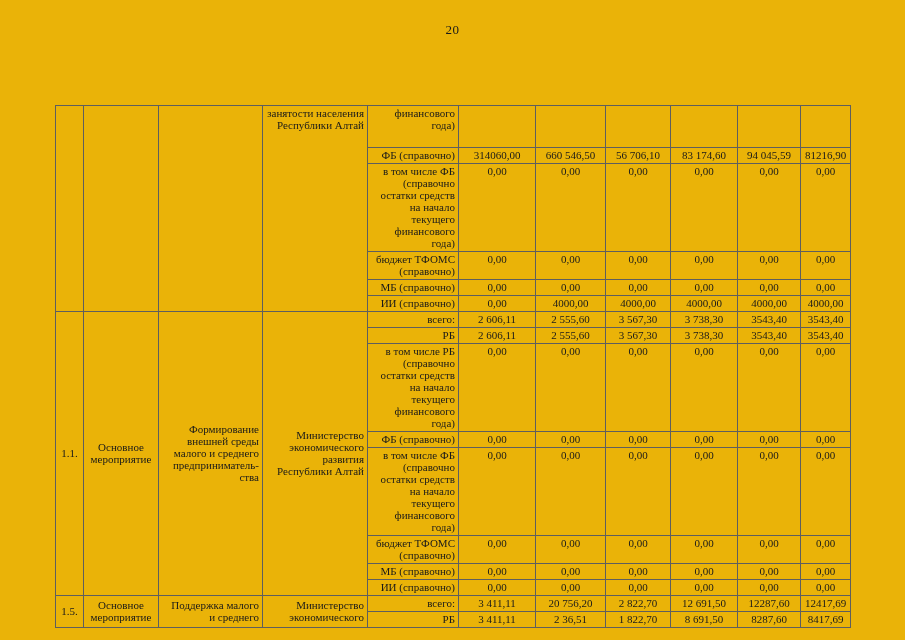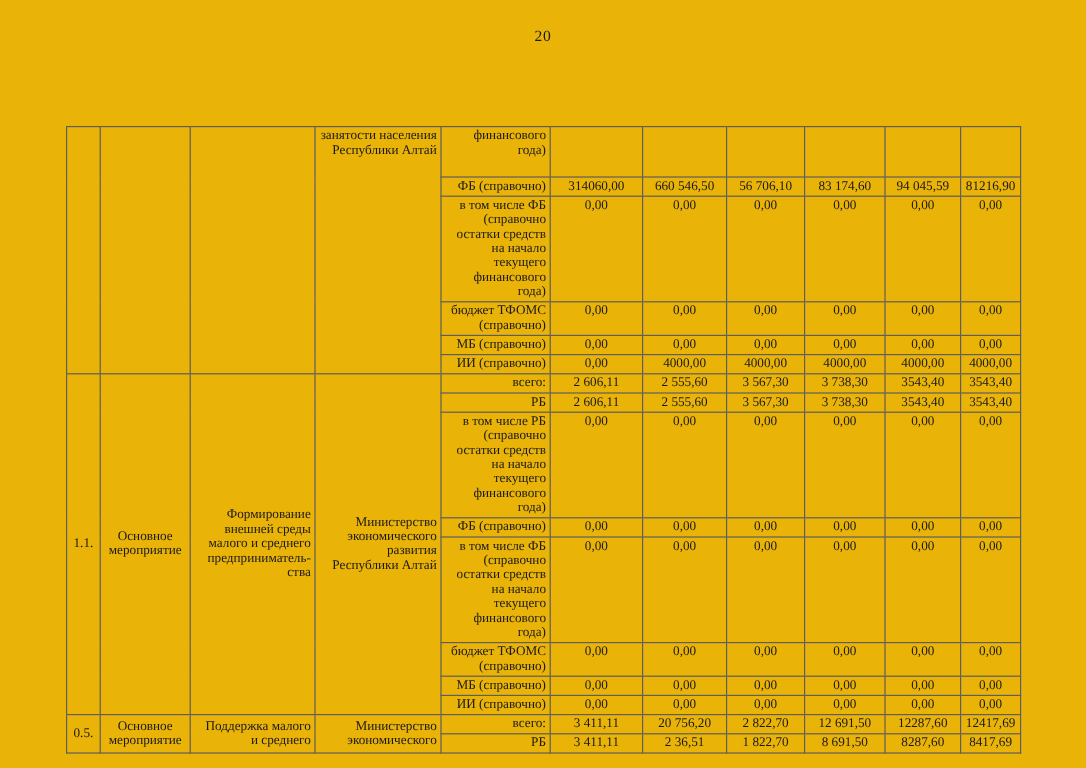--- a/index.html
+++ b/index.html
@@ -237,21 +237,21 @@
           <td class="cell-amount">0,00</td>
           <td class="cell-amount">0,00</td>
           <td class="cell-amount">0,00</td>
           <td class="cell-amount">0,00</td>
           <td class="cell-amount">0,00</td>
           <td class="cell-amount">0,00</td>
         </tr>
       </tbody>
       <tbody>
         <tr>
-          <td rowspan="2" class="cell-info pre cell-num v-middle">0.5.</td>
+          <td rowspan="2" class="cell-info pre cell-num v-middle">1.5.</td>
           <td rowspan="2" class="cell-info pre cell-type v-middle">Основное
 мероприятие</td>
           <td rowspan="2" class="cell-info pre cell-name v-middle">Поддержка малого
 и среднего</td>
           <td rowspan="2" class="cell-info pre cell-executor v-middle">Министерство
 экономического</td>
           <td class="cell-label pre">всего:</td>
           <td class="cell-amount">3 411,11</td>
           <td class="cell-amount">20 756,20</td>
           <td class="cell-amount">2 822,70</td>

